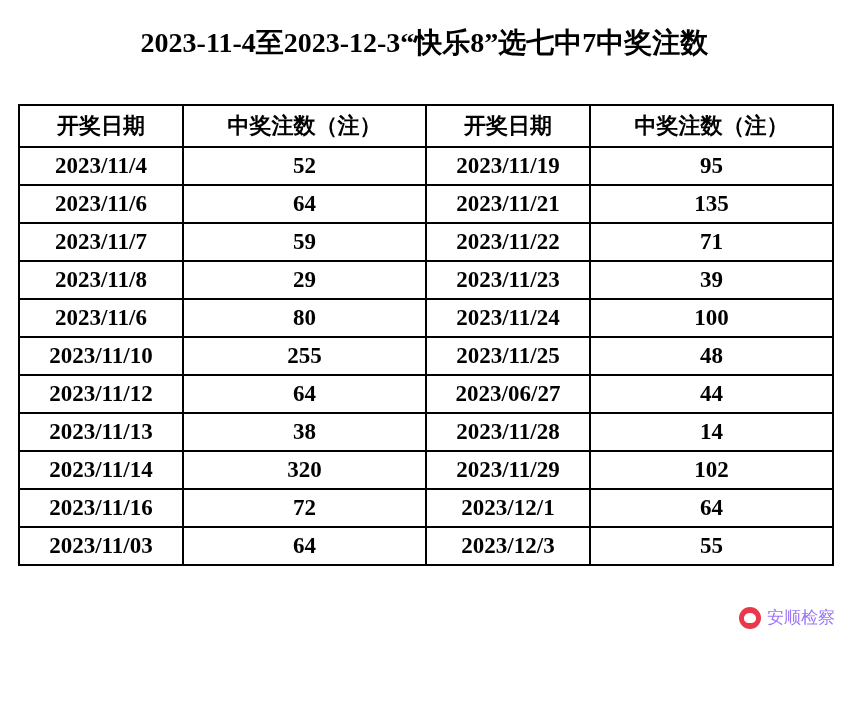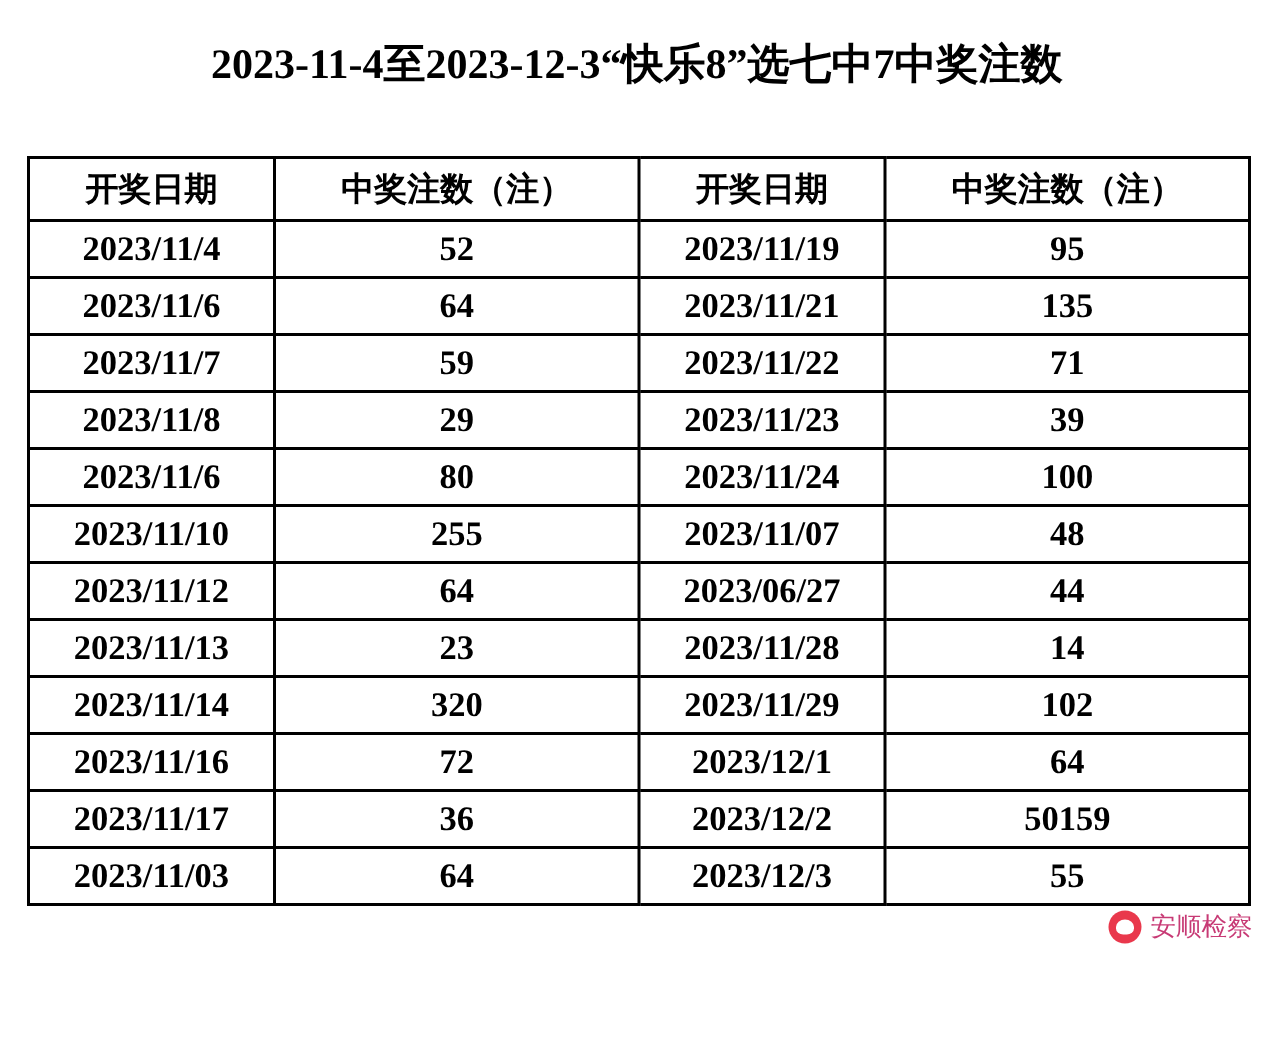--- a/index.html
+++ b/index.html
@@ -85,21 +85,21 @@
     position: absolute;
     left: 5px;
     top: 6px;
     width: 12px;
     height: 10px;
     background: #ffffff;
     border-radius: 50% 50% 40% 40%;
   }
   .wm-text {
     font-size: 17px;
-    color: #be185d;
+    color: #8b5cf6;
     font-family: "Liberation Sans", sans-serif;
     white-space: nowrap;
   }
   .mask-bottom {
     position: absolute;
     left: 0;
     bottom: 0;
     width: 849px;
     height: 8px;
     background: #ffffff;
@@ -154,54 +154,48 @@
       </tr>
       <tr>
         <td>2023/11/6</td>
         <td>80</td>
         <td>2023/11/24</td>
         <td>100</td>
       </tr>
       <tr>
         <td>2023/11/10</td>
         <td>255</td>
-        <td>2023/11/07</td>
+        <td>2023/11/25</td>
         <td>48</td>
       </tr>
       <tr>
         <td>2023/11/12</td>
         <td>64</td>
         <td>2023/06/27</td>
         <td>44</td>
       </tr>
       <tr>
         <td>2023/11/13</td>
-        <td>23</td>
+        <td>38</td>
         <td>2023/11/28</td>
         <td>14</td>
       </tr>
       <tr>
         <td>2023/11/14</td>
         <td>320</td>
         <td>2023/11/29</td>
         <td>102</td>
       </tr>
       <tr>
         <td>2023/11/16</td>
         <td>72</td>
         <td>2023/12/1</td>
         <td>64</td>
       </tr>
       <tr>
-        <td>2023/11/17</td>
-        <td>36</td>
-        <td>2023/12/2</td>
-        <td>50159</td>
-      </tr>
-      <tr>
         <td>2023/11/03</td>
         <td>64</td>
         <td>2023/12/3</td>
         <td>55</td>
       </tr>
     </tbody>
   </table>
 
   <div class="mask-bottom"></div>
 

